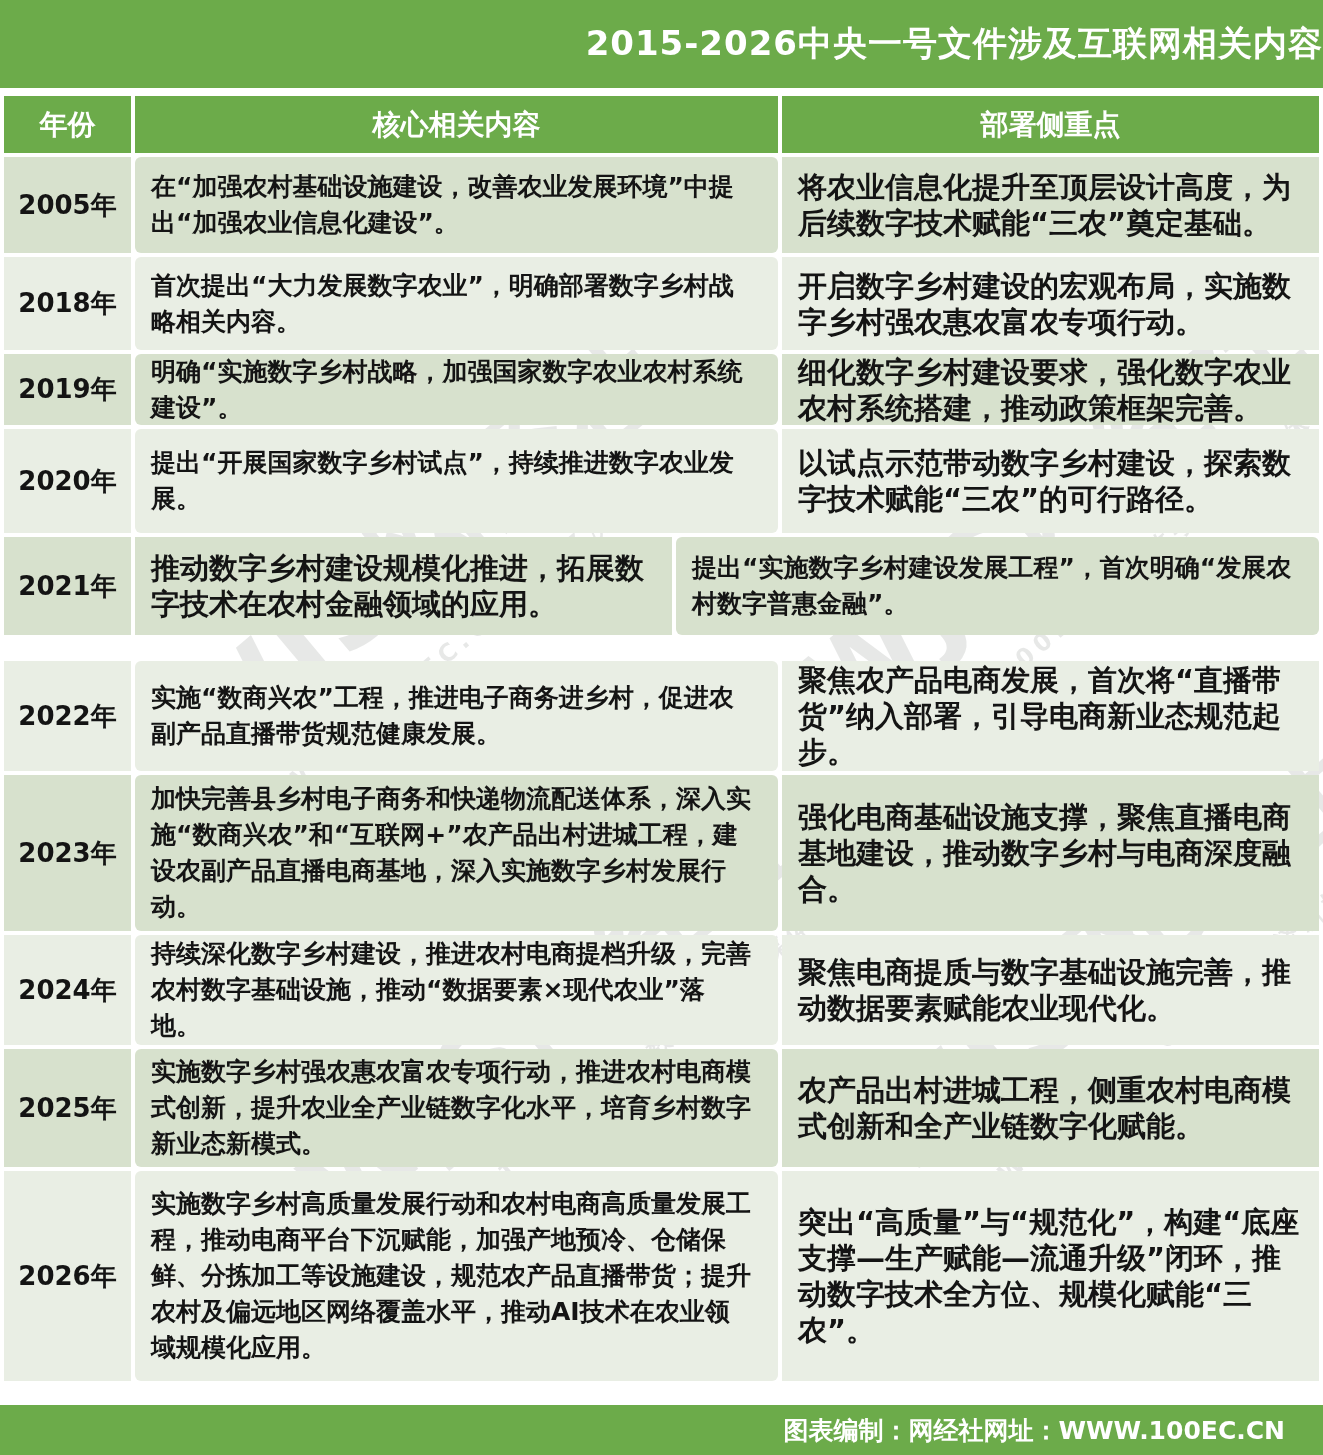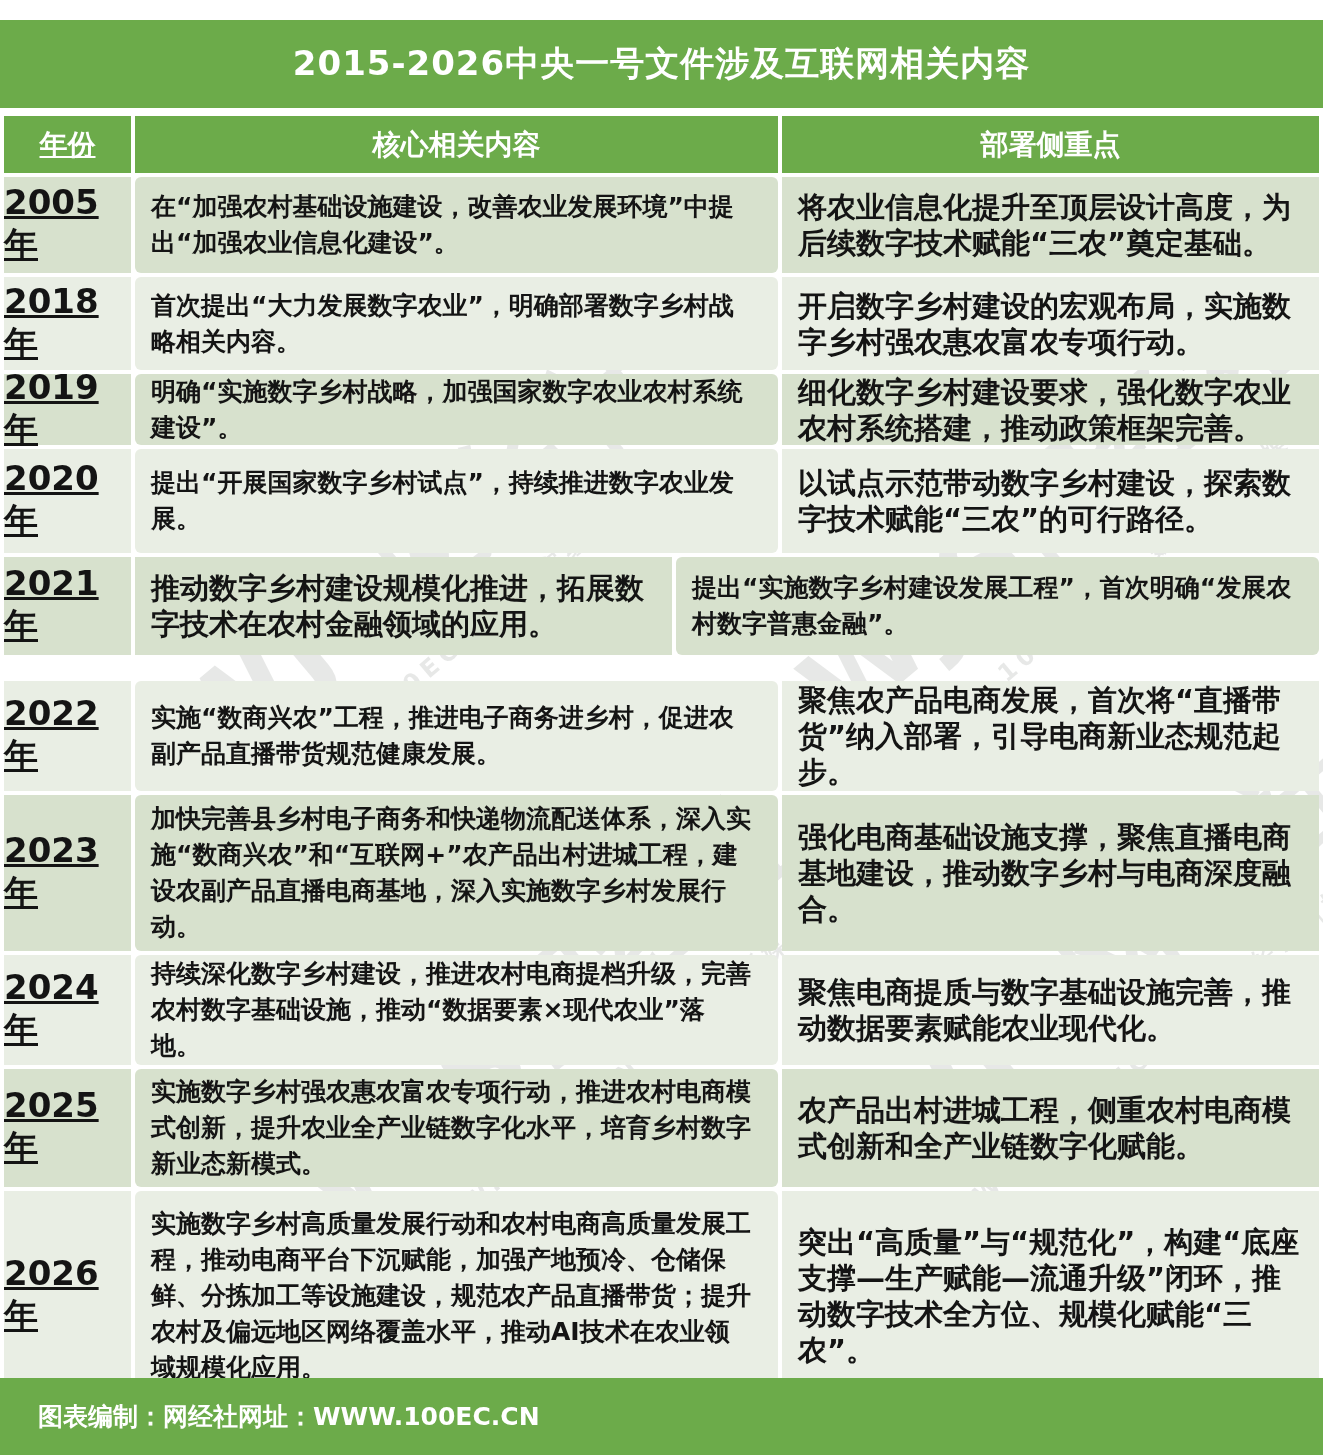--- a/index.html
+++ b/index.html
@@ -13,22 +13,21 @@
     background: #ffffff;
     overflow: hidden;
   }
 
   
   .title-band {
     height: 88px;
     background: #6cab4a;
     display: flex;
     align-items: center;
-    justify-content: center;
-    margin-top: 20px;
+    justify-content: flex-end;
   }
   .title-band h1 {
     margin: 0;
     color: #ffffff;
     font-size: 34px;
     font-weight: bold;
     letter-spacing: 1px;
   }
 
   
@@ -38,32 +37,32 @@
   .header-row .hcell {
     background: #6cab4a;
     color: #ffffff;
     font-size: 28px;
     font-weight: bold;
     display: flex;
     align-items: center;
     justify-content: center;
   }
 
-  .col-year  { width: 127px; flex: none; text-decoration: underline; }
+  .col-year  { width: 127px; flex: none; }
   .col-core  { width: 643px; flex: none; }
   .col-focus { width: 537px; flex: none; }
 
   .rows .row { display: flex; gap: 4px; margin-bottom: 4px; }
   .rows .row:nth-child(odd)  .cell { background: #d7e1cd; }
   .rows .row:nth-child(even) .cell { background: #e9eee4; }
 
   .cell { color: #141414; font-weight: bold; }
   .cell-year {
     display: flex; align-items: center; justify-content: center;
-    font-size: 34px;
+    font-size: 26px;
   }
   .cell-core {
     display: flex; align-items: center;
     font-size: 25px; line-height: 36px;
     padding: 6px 26px 6px 16px;
     border-radius: 6px;
   }
   .cell-focus {
     display: flex; align-items: center;
     font-size: 29px; line-height: 36px;
@@ -78,25 +77,25 @@
   .r6  { height: 110px; margin-top: 26px; }
   .r7  { height: 156px; }
   .r8  { height: 110px; }
   .r9  { height: 118px; }
   .r10 { height: 210px; }
 
   
   .footer-band {
     position: absolute;
     left: 0; right: 0; bottom: 0;
-    height: 77px;
+    height: 50px;
     background: #6cab4a;
     display: flex;
     align-items: center;
-    justify-content: flex-start;
+    justify-content: flex-end;
     padding: 0 38px;
     color: #ffffff;
     font-size: 25px;
     font-weight: bold;
     z-index: 3;
   }
 
   
   .wm {
     position: absolute;

